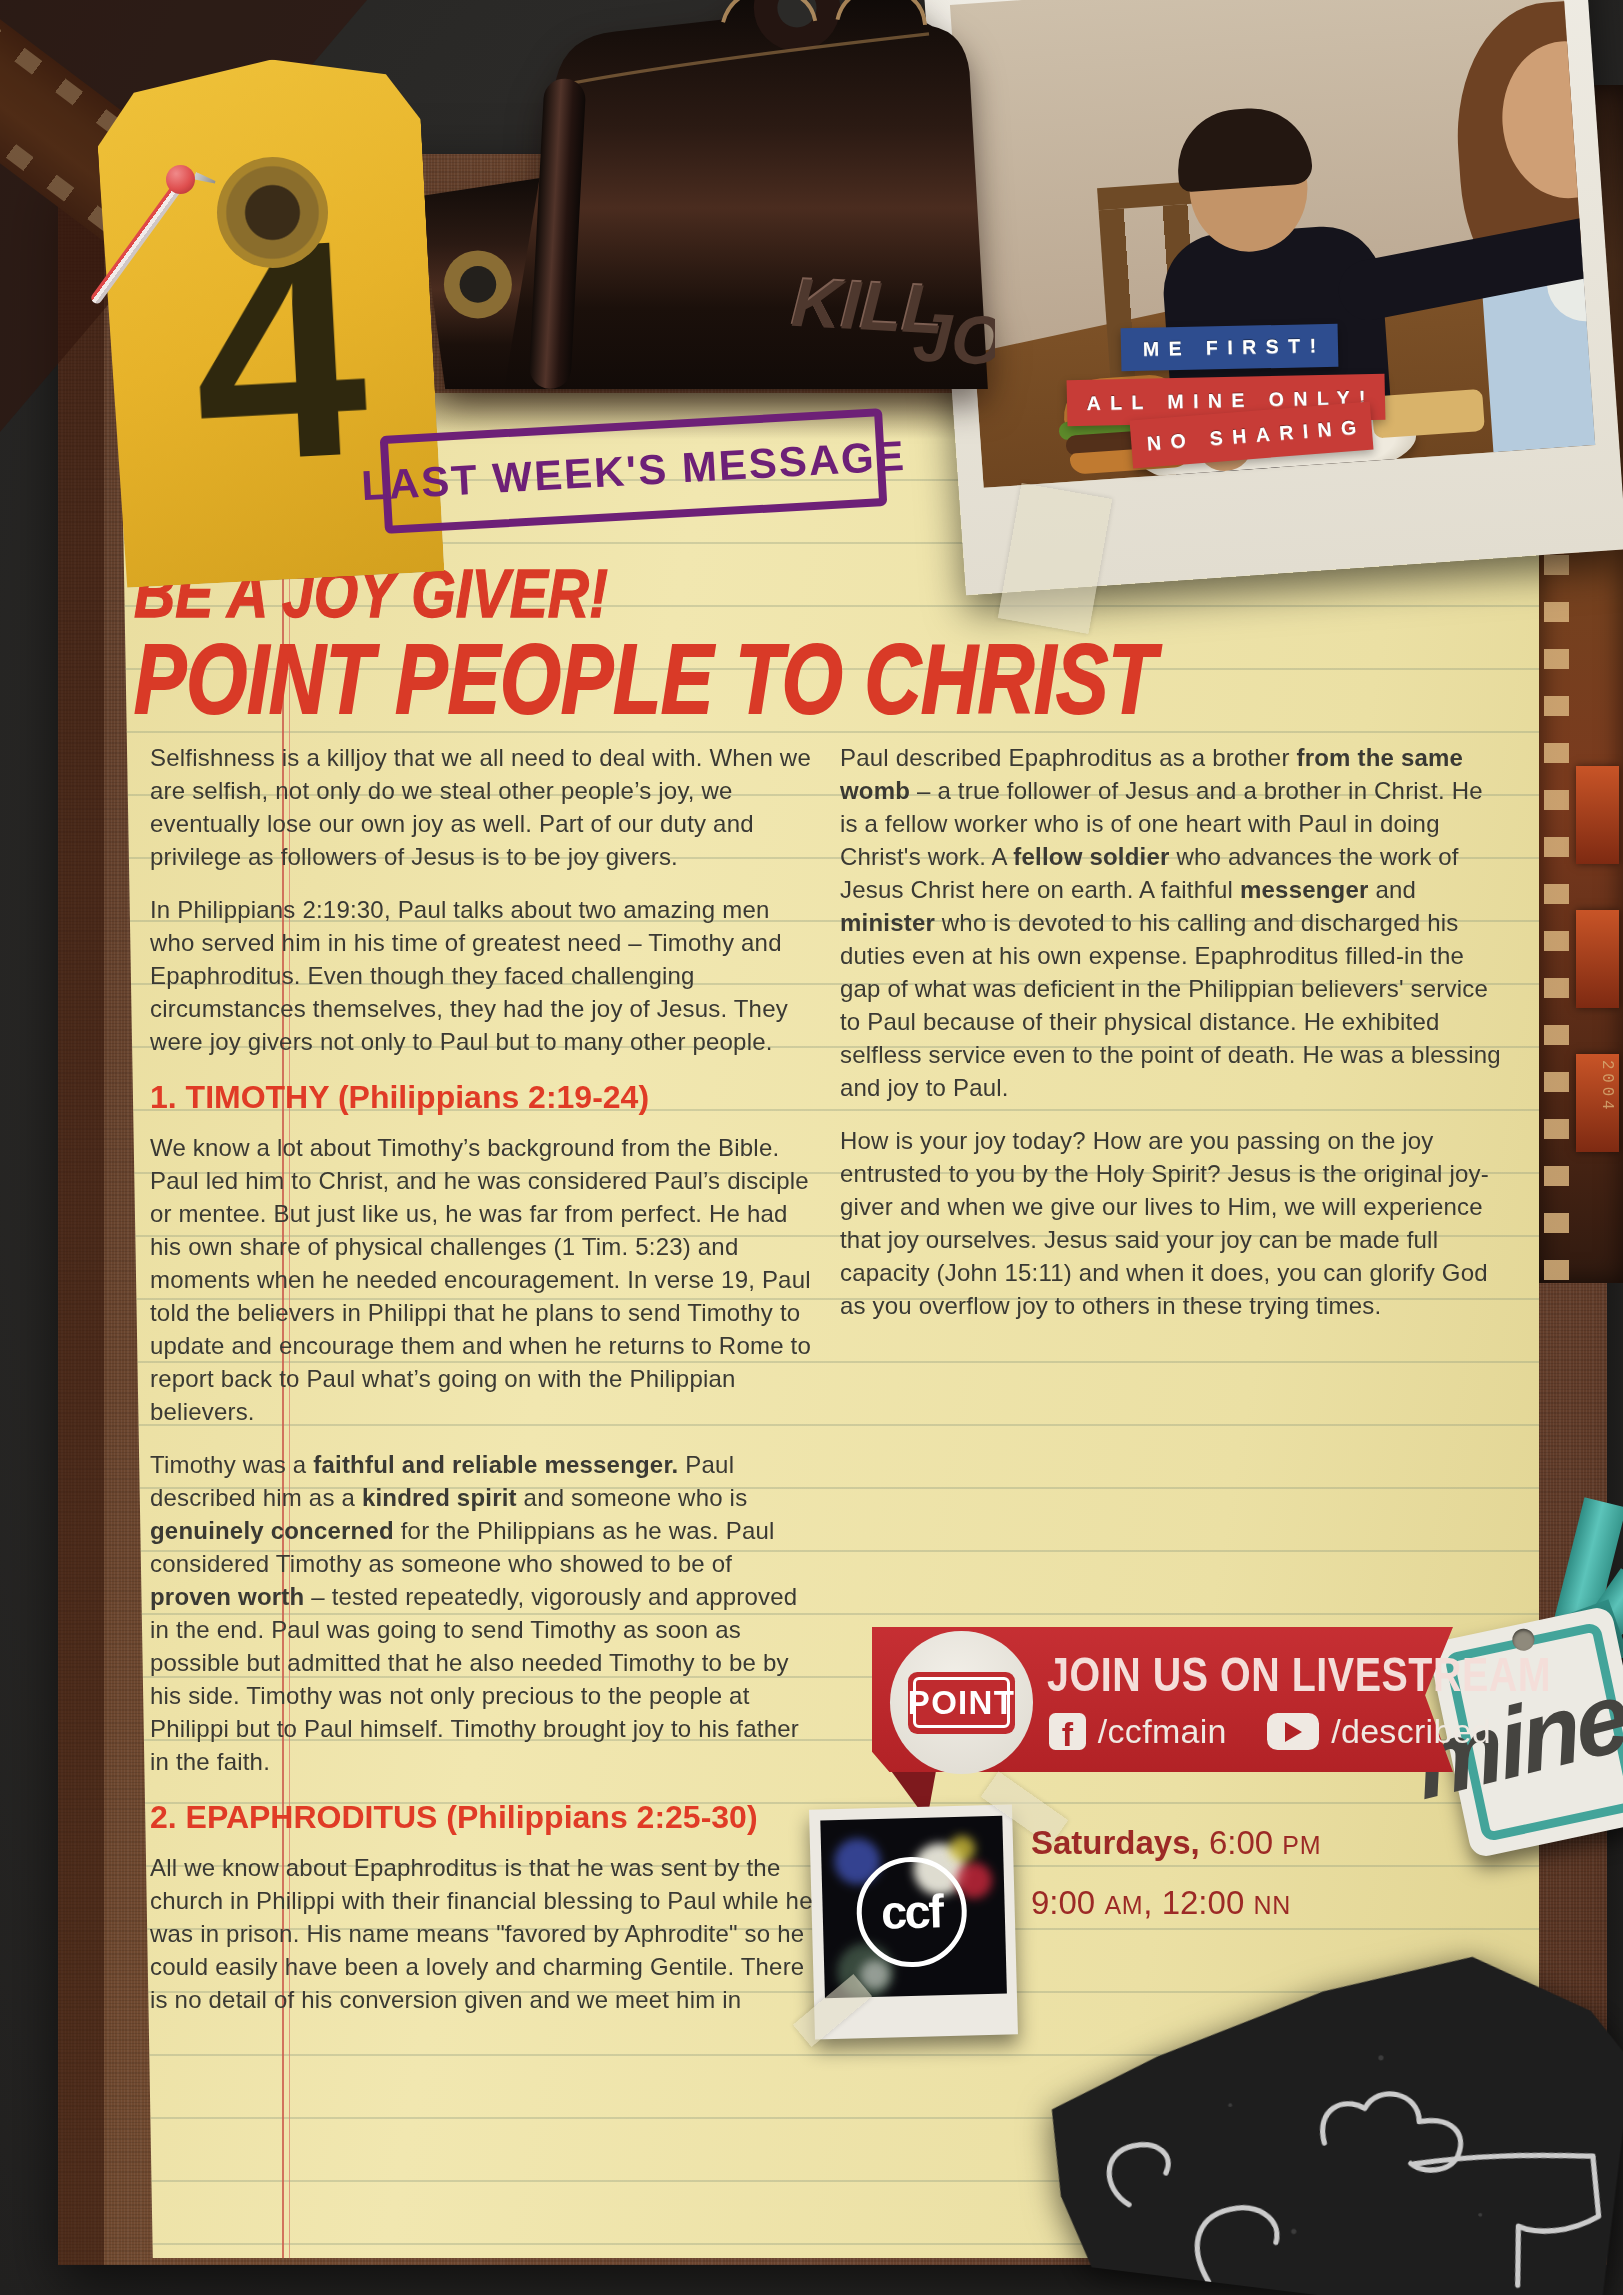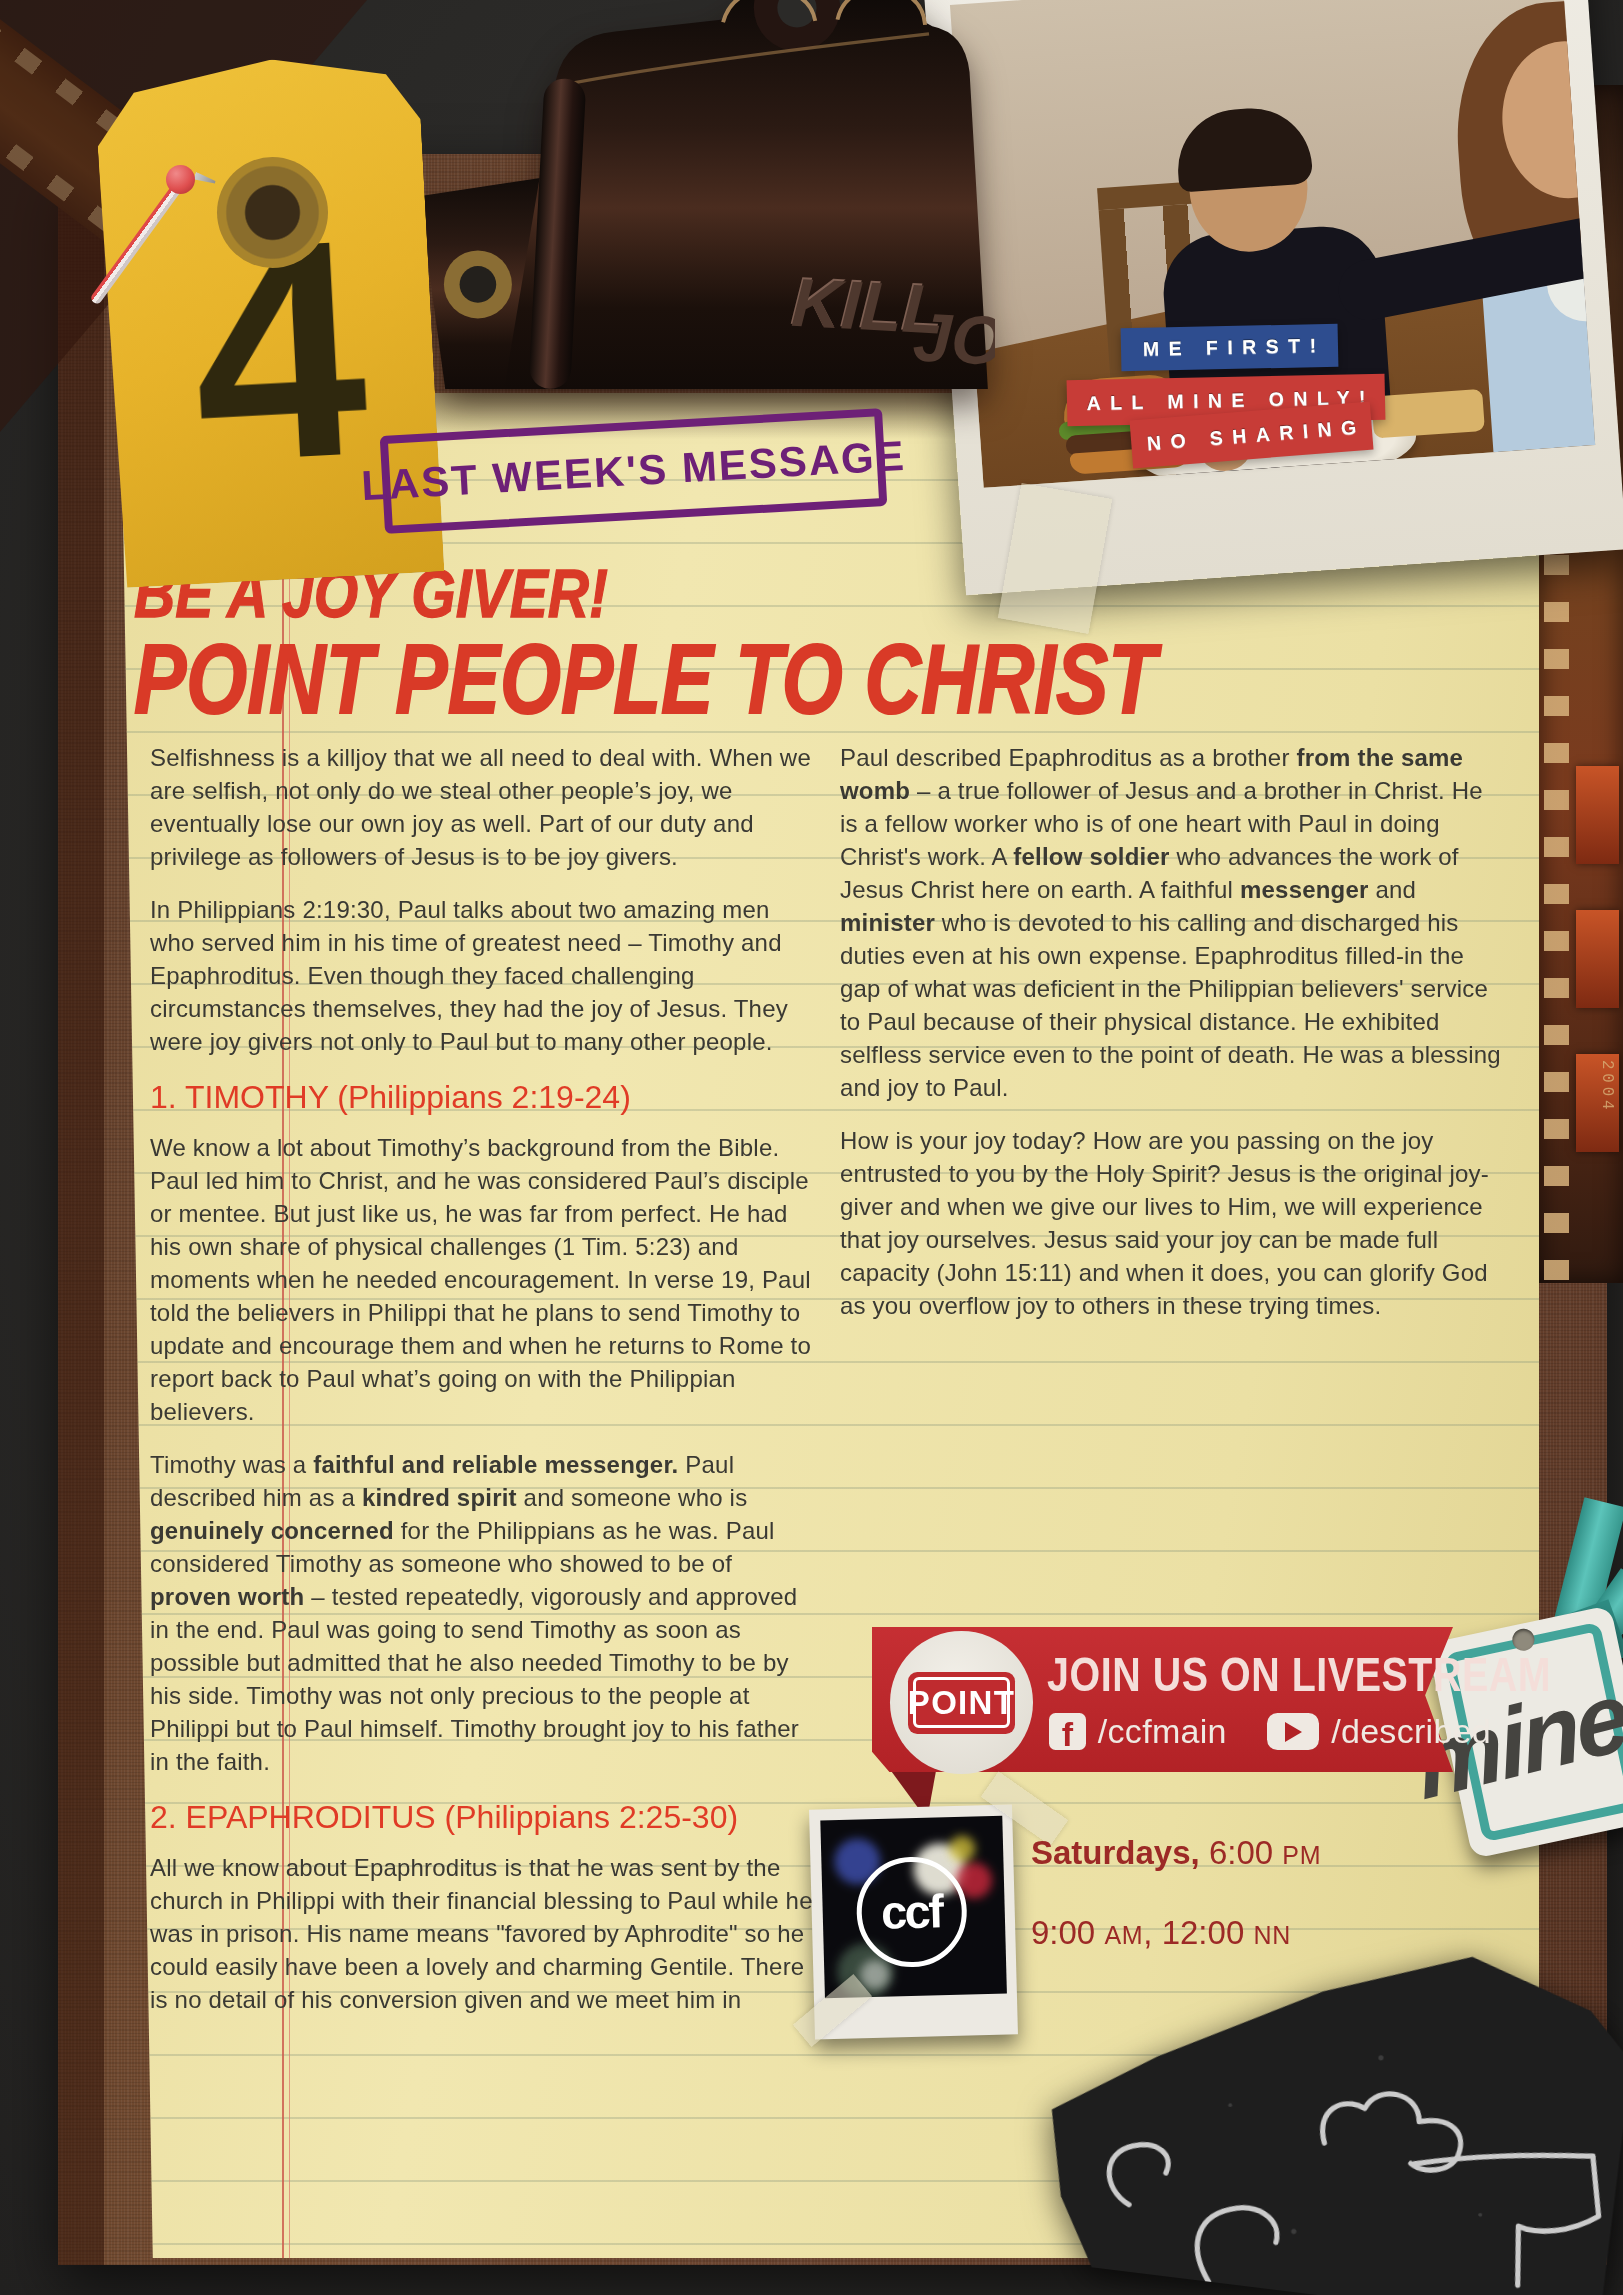--- a/index.html
+++ b/index.html
@@ -58,21 +58,21 @@
   .title1{top:554px;font-size:68px;letter-spacing:0;transform:scaleX(.84);
     -webkit-text-stroke:1.3px #d93a27;}
   .title2{top:623px;font-size:98px;transform:scaleX(.80);-webkit-text-stroke:2px #d93a27;}
 
   
   .col{position:absolute;top:741px;color:#3a3933;font-size:24px;line-height:33px;letter-spacing:0.2px;}
   .col1{left:150px;width:664px;}
   .col2{left:840px;width:662px;}
   .body-p{margin:0 0 19.6px 0;}
   .body-p .b{font-weight:bold;}
-  .sec-h{margin:23.6px 0 17px 0;color:#e03b26;font-weight:normal;font-size:32px;letter-spacing:0;}
+  .sec-h{margin:23.6px 0 17px 0;color:#e03b26;font-weight:bold;font-size:32px;letter-spacing:0;}
 
   
   .stamp{position:absolute;left:382px;top:422px;width:503px;height:98px;
     border:8.5px solid #6d2077;border-radius:6.5px;transform:rotate(-3.2deg);
     display:flex;align-items:center;justify-content:center;
     color:#6d2077;font-weight:bold;font-size:42px;letter-spacing:2px;white-space:nowrap;}
 
   
   .clip{position:absolute;left:340px;top:0;filter:drop-shadow(0 16.4px 16.4px rgba(20,8,4,.55));}
 
@@ -159,21 +159,21 @@
   .social .gap{width:17px;}
 
   
   .ccf{position:absolute;left:812px;top:1807px;width:203px;height:230px;transform:rotate(-1.5deg);
     background:#ece9e2;box-shadow:0 10.5px 19.6px rgba(0,0,0,.45);padding:10.5px 10.5px 0 10.5px;}
   .ccf-photo{position:relative;width:182px;height:178px;background:#0a0a0e;overflow:hidden;}
   .bokeh{position:absolute;border-radius:50%;filter:blur(4.6px);}
   .ccf-circle{position:absolute;left:34px;top:39px;width:110px;height:110px;border:5.2px solid #fff;border-radius:50%;
     display:flex;align-items:center;justify-content:center;}
   .ccf-circle span{color:#fff;font-weight:bold;font-size:47px;letter-spacing:-2.6px;}
-  .schedule{position:absolute;left:1031px;top:1826px;width:458px;color:#9c2a26;font-size:33px;line-height:54px;}
+  .schedule{position:absolute;left:1031px;top:1826px;width:458px;color:#9c2a26;font-size:33px;line-height:34px;}
   .sched-line .b{font-weight:bold;}
   .sched-line .sc{font-size:25px;letter-spacing:0.7px;}
   .sched-line.gap-after{margin-bottom:23.6px;}
 
   
   .ribbon{position:absolute;background:linear-gradient(90deg,#2f8d84,#5cc4ba 45%,#36968c);}
   .mine-tag{position:absolute;left:1448px;top:1622px;width:187px;height:220px;transform:rotate(-12deg);
     background:#eceae3;border-radius:17px;box-shadow:0 11.8px 19.6px rgba(0,0,0,.5);}
   .mine-border{position:absolute;inset:14.4px;border:9.8px solid #43a49a;border-radius:13px;}
   .mine-hole{position:absolute;left:84px;top:5.2px;width:22px;height:22px;border-radius:50%;background:#8f8a7c;box-shadow:inset 0 2px 3.3px rgba(0,0,0,.5);}

